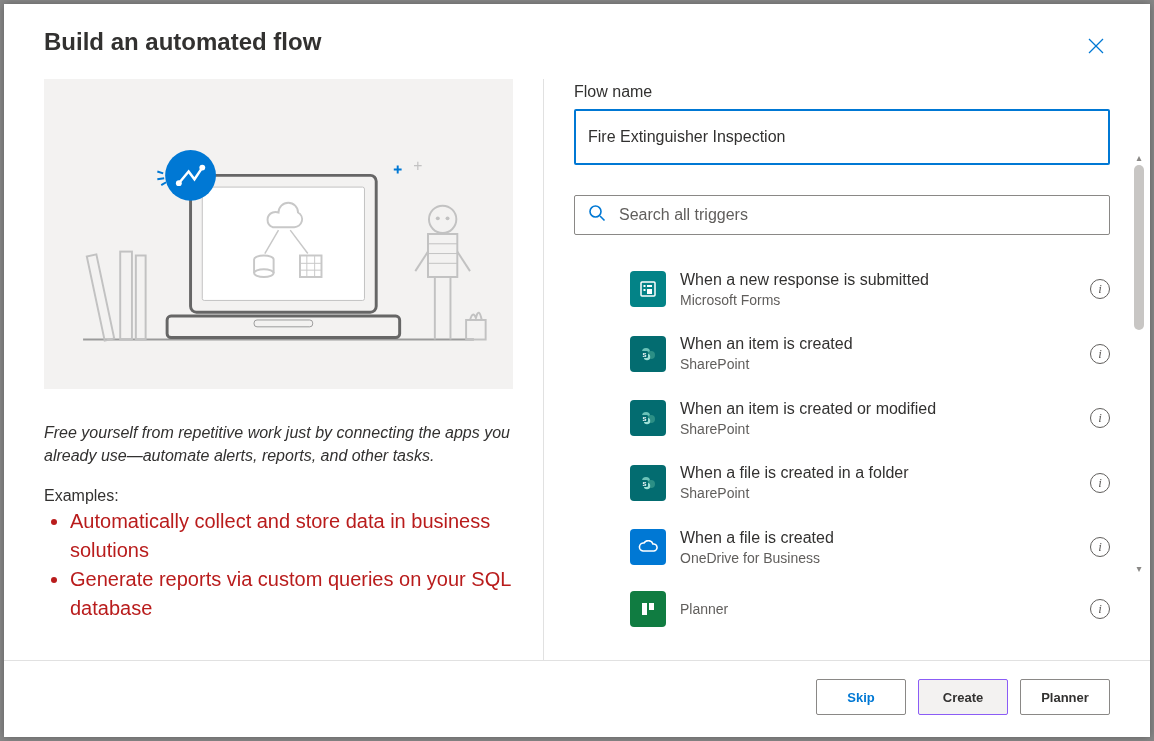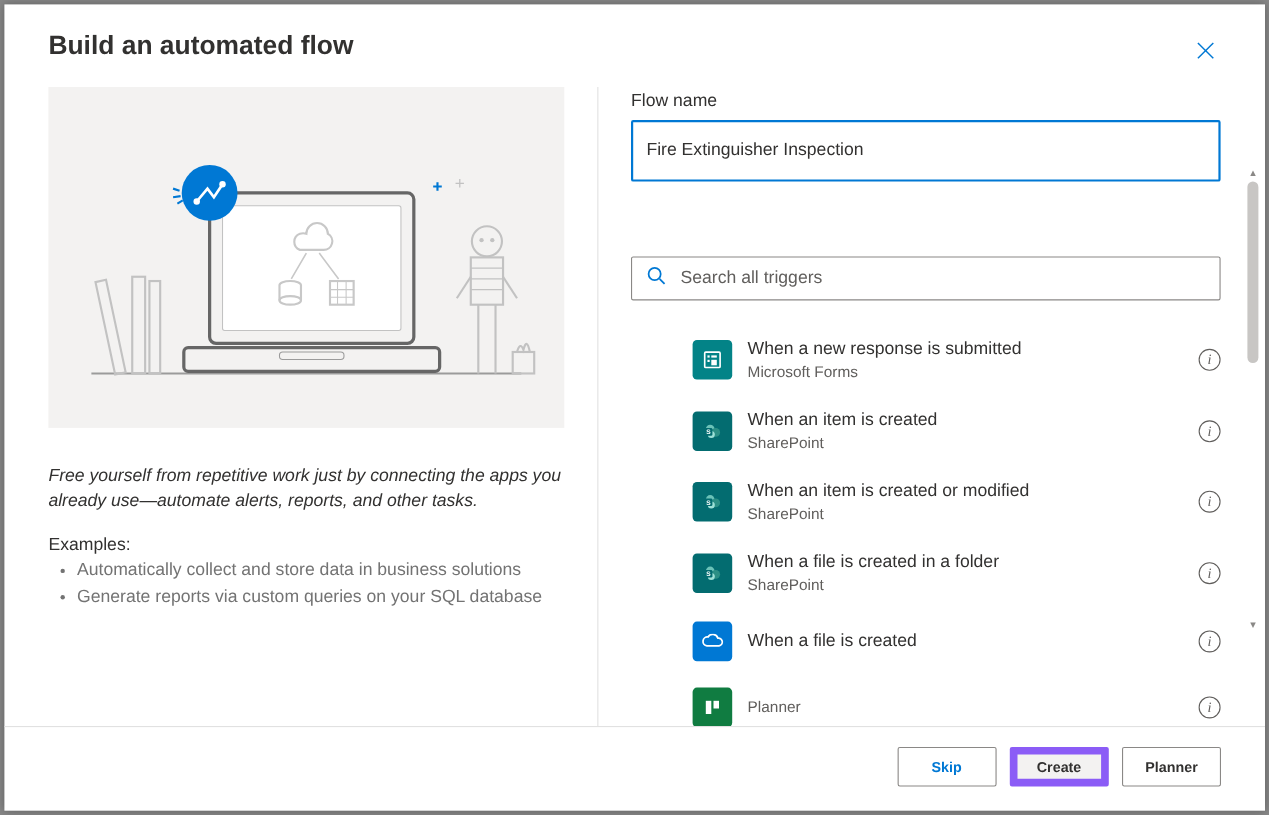--- a/index.html
+++ b/index.html
@@ -70,22 +70,22 @@
   .examples-head {
     font-size: 16px;
     color: #323130;
     margin-bottom: 2px;
   }
   .examples-list {
     list-style: disc;
     padding-left: 26px;
   }
   .examples-list li {
-    font-size: 16px;
-    color: #737373;
+    font-size: 20px;
+    color: #b91c1c;
     line-height: 1.45;
   }
 
   .right-col {
     flex: 1;
     padding: 4px 20px 0 30px;
     overflow-y: auto;
     position:relative;
   }
   .field-label {
@@ -107,21 +107,20 @@
     color: #323130;
     border: 2px solid #0078d4;
     border-radius: 2px;
     outline: none;
     margin-bottom: 30px;
     font-family:inherit;
   }
   .search-wrap {
     position: relative;
     margin-bottom: 22px;
-    margin-top: 38px;
   }
   .search-input {
     width: 100%;
     height: 40px;
     padding: 0 12px 0 44px;
     font-size: 16px;
     color: #323130;
     border: 1px solid #8a8886;
     border-radius: 2px;
     outline: none;
@@ -179,21 +178,21 @@
     height: 36px;
     min-width: 90px;
     padding: 0 18px;
     font-size: 13px;
     font-weight: 600;
     border-radius: 2px;
     cursor: pointer;
     font-family:inherit;
   }
   .btn-skip   { background:#fff;  color:#0078d4; border:1px solid #8a8886; }
-  .btn-create { background:#f3f2f1; color:#323130; border:7px solid #8b5cf6; }
+  .btn-create { background:#f3f2f1; color:#323130; border:1px solid #8b5cf6; }
   .btn-cancel { background:#fff;  color:#323130; border:1px solid #8a8886; }
 
   .fake-scroll {
     position:absolute; right:6px; top:86px; width:10px; height:165px;
     background:#c8c6c4; border-radius:5px;
   }
   .fake-scroll-arrow {
     position:absolute; right:6px; width:10px; height:10px; color:#8a8886;
     font-size:10px; text-align:center; line-height:10px;
   }
@@ -367,20 +366,21 @@
         </div>
 
         <div class="trigger-row">
           <div class="trigger-icon ic-od">
             <svg width="20" height="14" viewBox="0 0 20 14">
                 <path d="M5 11 a4 4 0 0 1 1 -8 a5 5 0 0 1 9 1 a3.5 3.5 0 0 1 1 7 z" fill="none" stroke="#fff" stroke-width="1.6"></path>
               </svg>
           </div>
           <div class="trigger-text">
             <div class="trigger-title">When a file is created</div>
+            <div class="trigger-sub">OneDrive for Business</div>
           </div>
           <div class="row-info">i</div>
         </div>
 
         <div class="trigger-row">
           <div class="trigger-icon ic-planner">
             <svg width="18" height="18" viewBox="0 0 18 18">
                 <rect x="3" y="3" width="5" height="12" fill="#fff"></rect>
                 <rect x="10" y="3" width="5" height="7" fill="#fff"></rect>
               </svg>

